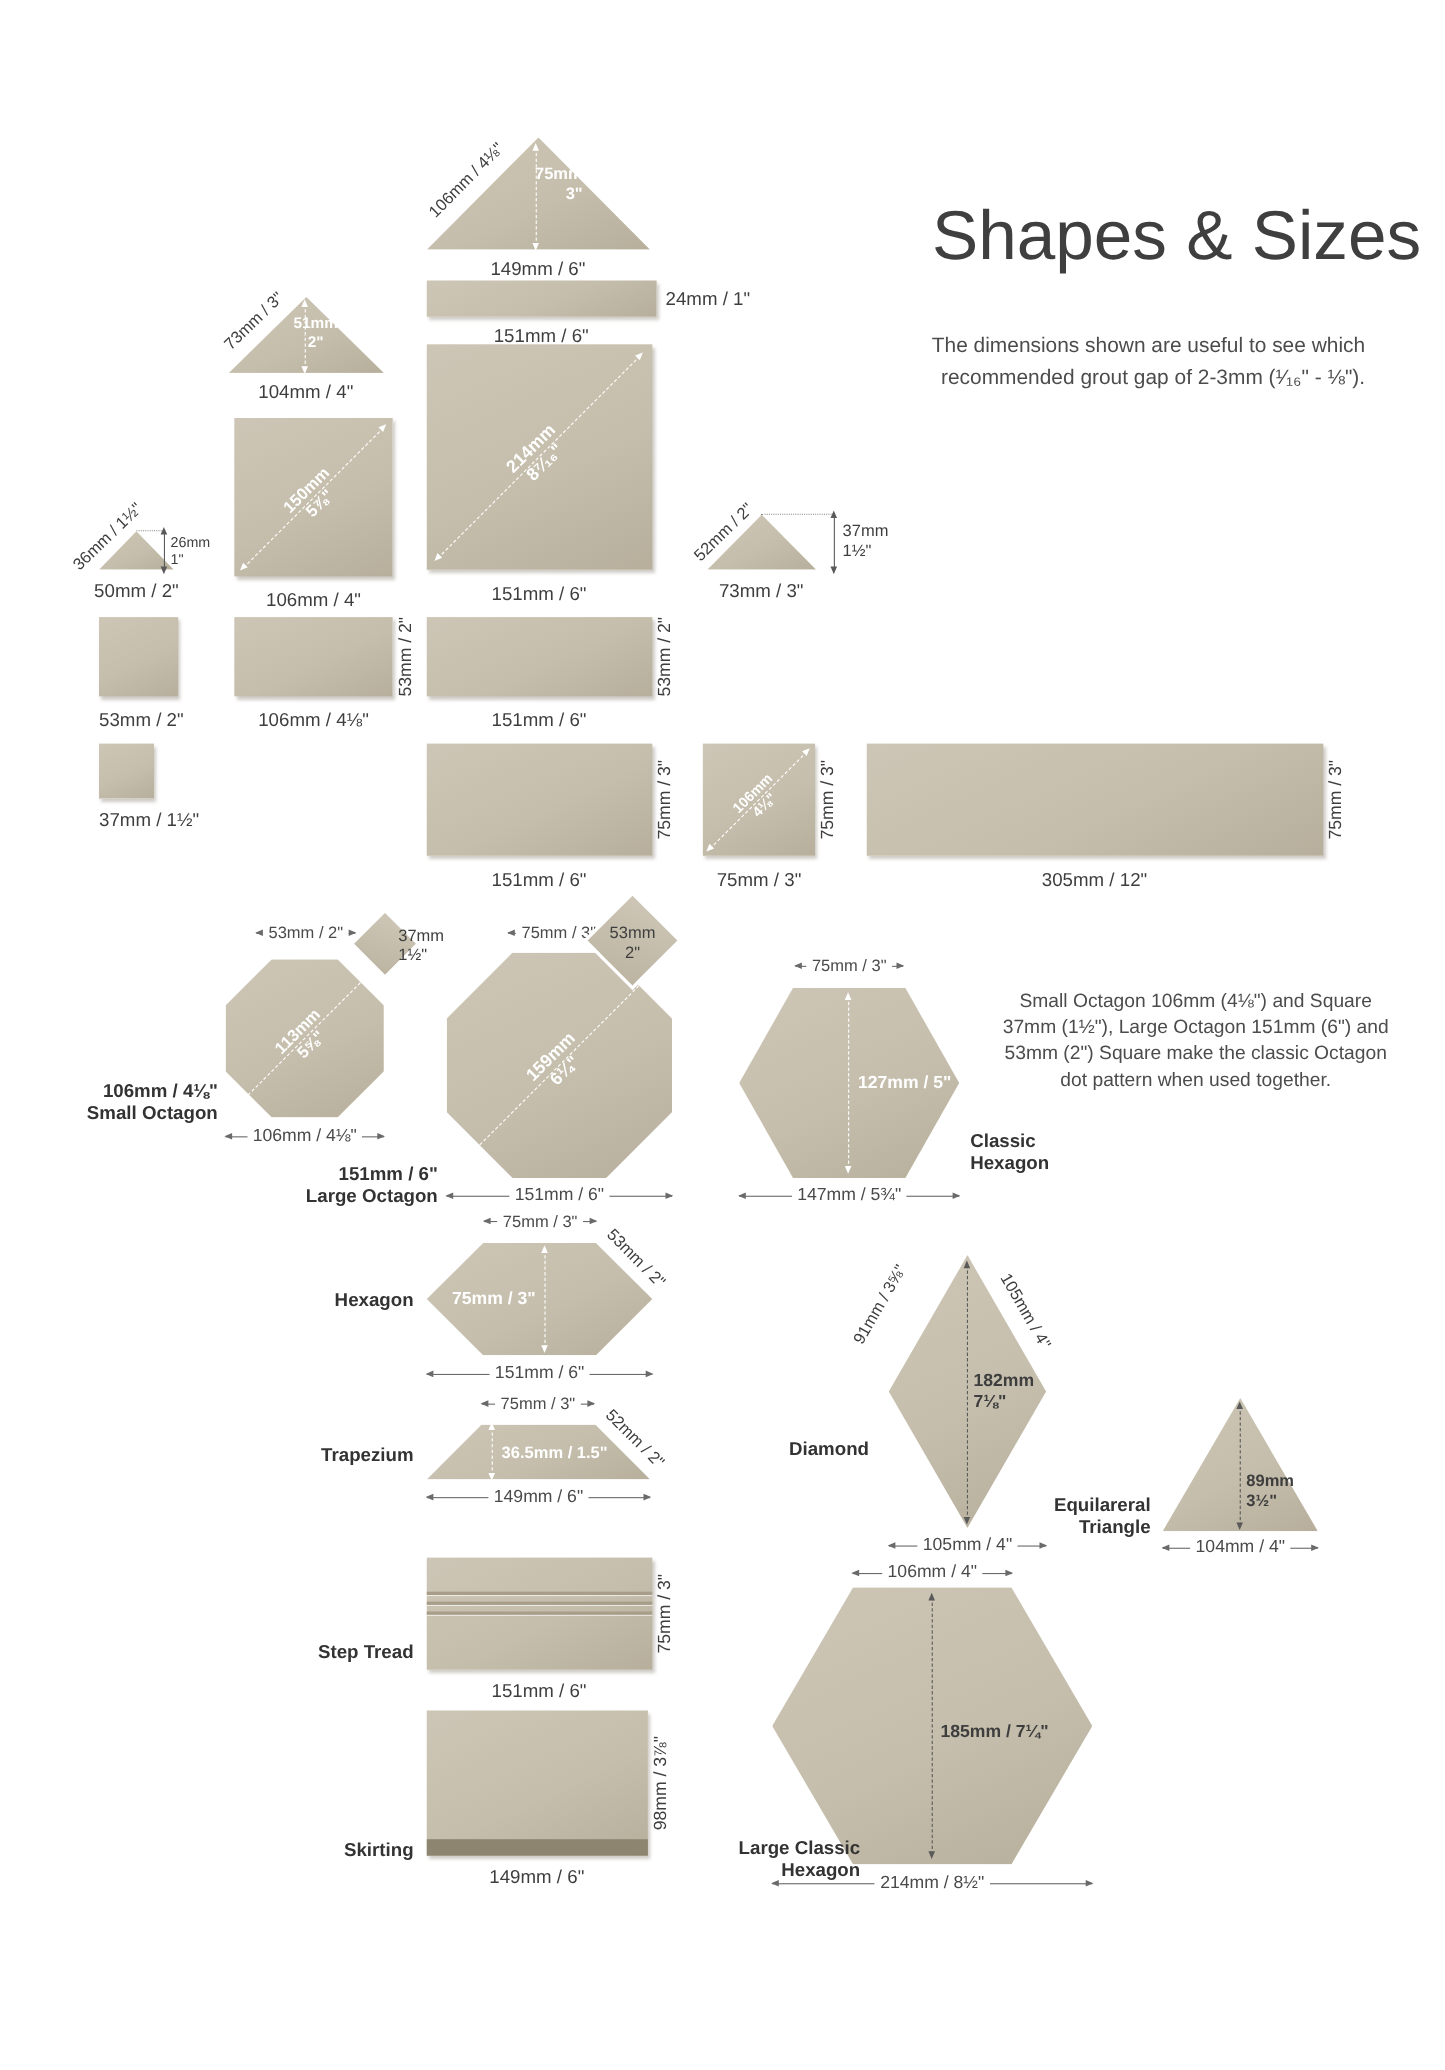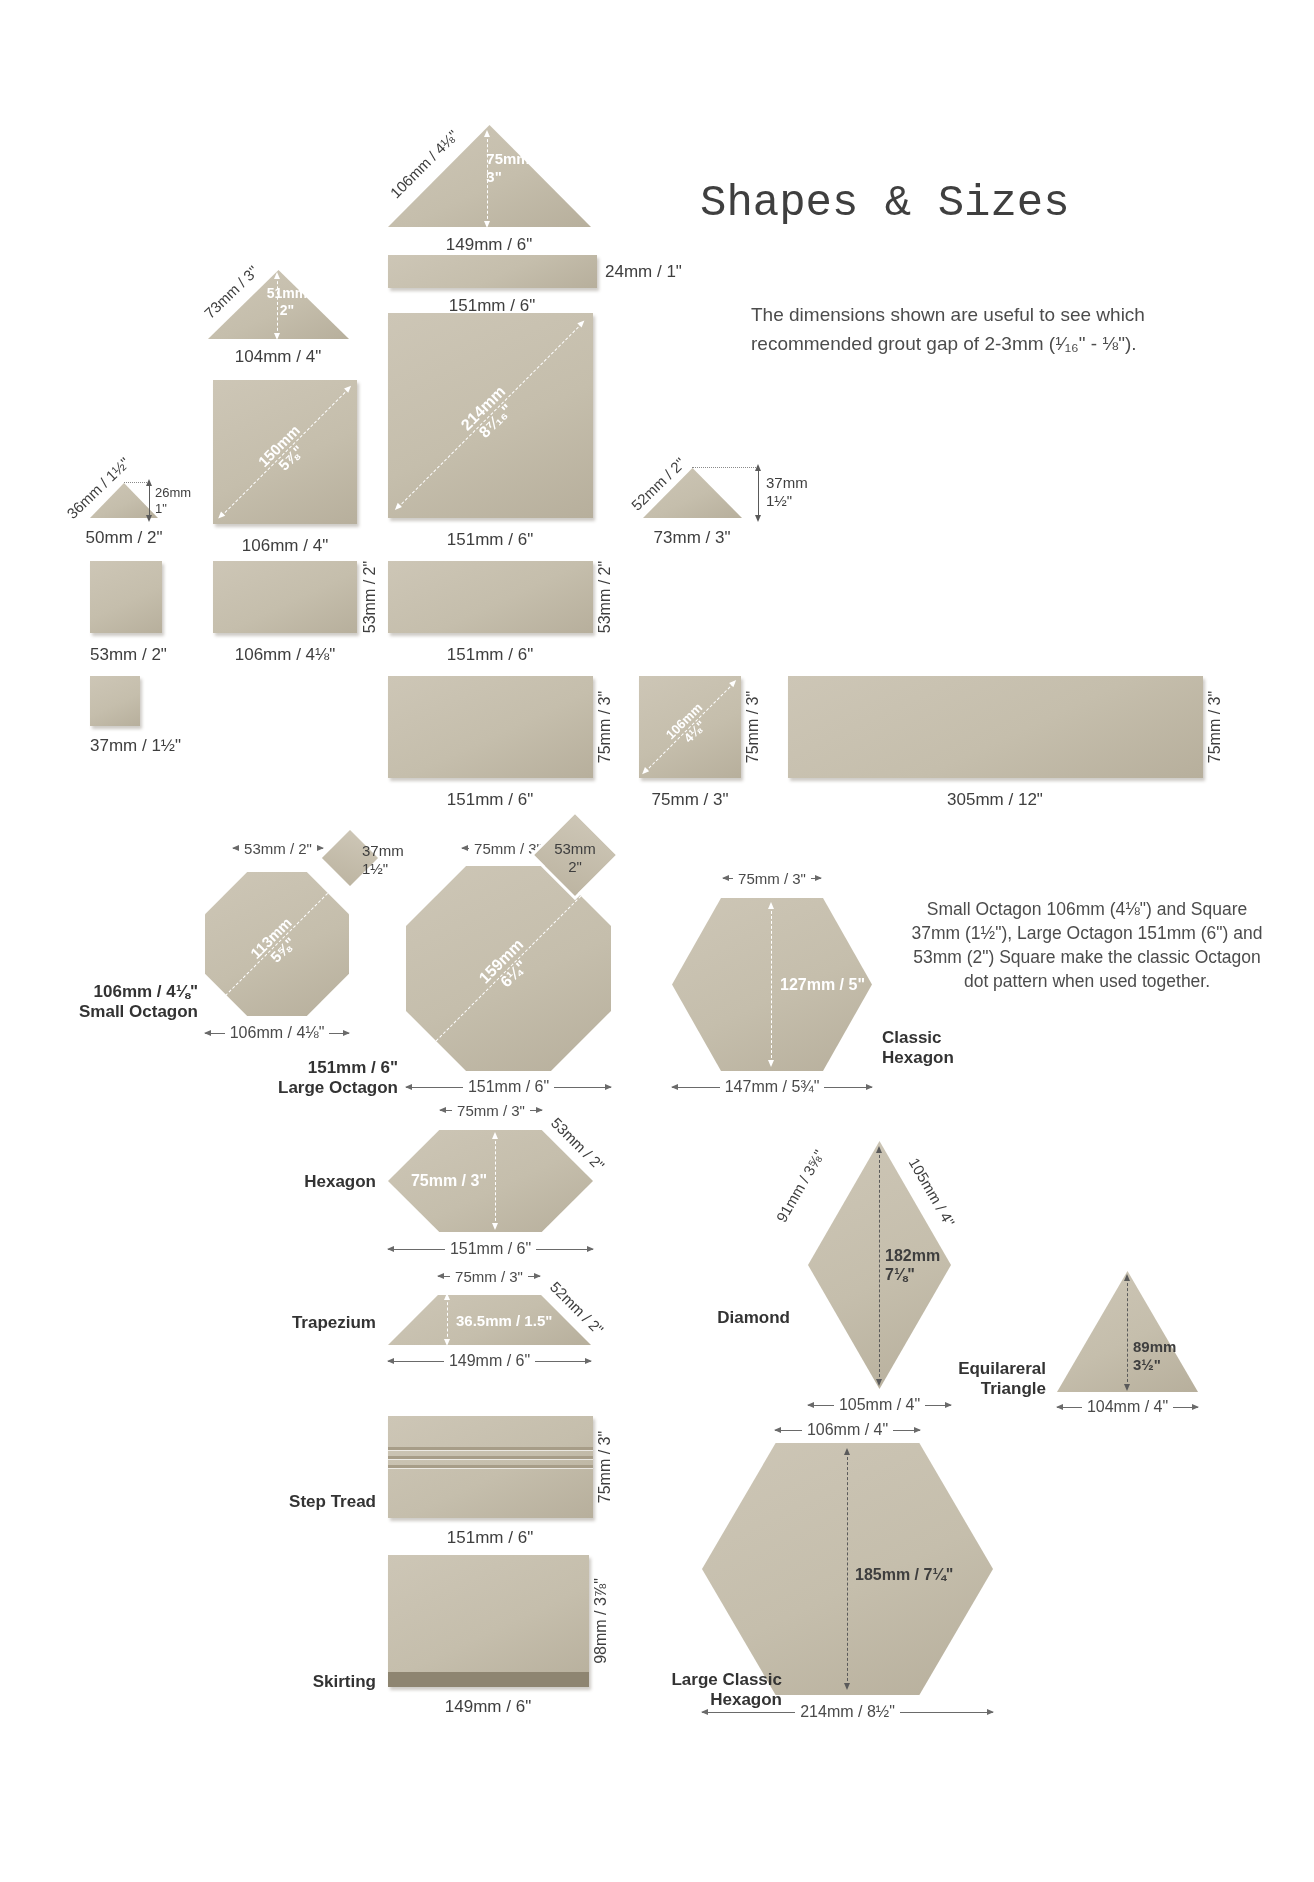--- a/index.html
+++ b/index.html
@@ -10,24 +10,24 @@
 .cx{transform:translateX(-50%);text-align:center;}
 .two span{display:block;line-height:1.2;}
 .vlbl{position:absolute;font-size:16px;color:#3e3e3e;white-space:nowrap;transform:translate(-50%,-50%) rotate(-90deg);}
 .rlbl{position:absolute;font-size:15px;color:#3e3e3e;white-space:nowrap;transform:translate(-50%,-50%) rotate(var(--a,-45deg));}
 .wlbl{position:absolute;color:#fff;font-weight:bold;font-size:15px;white-space:nowrap;}
 .dlbl{position:absolute;color:#fff;font-weight:bold;font-size:15px;white-space:nowrap;text-align:center;transform:translate(-50%,-50%) rotate(-45deg);}
 .dlbl span{display:block;line-height:1.15;}
 .cap{position:absolute;font-weight:bold;font-size:17px;color:#333;line-height:1.18;white-space:nowrap;}
 .cap span{display:block;}
 .tr{text-align:right;}
-.title{position:absolute;font-family:Liberation Mono, monospace;font-size:44px;color:#3f3f3f;text-align:left;white-space:nowrap;}
+.title{position:absolute;font-family:Liberation Sans, sans-serif;font-size:63px;color:#3f3f3f;text-align:right;white-space:nowrap;}
 .note{position:absolute;text-align:center;font-size:18px;line-height:25px;color:#4c4c4c;}
 .note div{white-space:nowrap;}
-.intro{position:absolute;text-align:left;font-size:19px;line-height:29px;color:#4c4c4c;}
+.intro{position:absolute;text-align:right;font-size:19px;line-height:29px;color:#4c4c4c;}
 .intro div{white-space:nowrap;}
 .dashv{position:absolute;width:0;border-left:1px dashed #fff;}
 .dashv::before{content:"";position:absolute;left:-4px;top:-7px;border:3.5px solid transparent;border-bottom:7px solid #fff;}
 .dashv::after{content:"";position:absolute;left:-4px;bottom:-7px;border:3.5px solid transparent;border-top:7px solid #fff;}
 .dashv.dark{border-left-color:#5a5a5a;}
 .dashv.dark::before{border-bottom-color:#5a5a5a;}
 .dashv.dark::after{border-top-color:#5a5a5a;}
 .dashv.solid{border-left-style:solid;}
 .dashd{position:absolute;height:0;border-top:1px dashed #fff;}
 .dashd::before{content:"";position:absolute;left:-7px;top:-4px;border:3.5px solid transparent;border-right:7px solid #fff;}
@@ -46,21 +46,21 @@
 <body>
 
 <div class="title" style="left:700px;top:178px;width:592px;">Shapes &amp; Sizes</div>
 <div class="intro" style="left:751px;top:300px;width:490px;">
   <div>The dimensions shown are useful to see which</div>
   <div>recommended grout gap of 2-3mm (¹⁄₁₆" - ⅛").</div>
 </div>
 
 <div class="tile" style="left:388px;top:125px;width:203px;height:102px;clip-path:polygon(50% 0,100% 100%,0 100%);"></div>
 <div class="dashv" style="left:487px;top:134px;height:90px;"></div>
-<div class="wlbl two" style="left:508px;top:150px;transform:translateX(-50%);text-align:left;">
+<div class="wlbl two" style="left:508px;top:150px;transform:translateX(-50%);text-align:right;">
   <span>75mm</span>
   <span>3"</span>
 </div>
 <div class="rlbl" style="left:424px;top:164px;--a:-45deg;">106mm / 4⅛"</div>
 <div class="lbl cx" style="left:489px;top:235px;">149mm / 6"</div>
 
 <div class="tile" style="left:388px;top:255px;width:209px;height:33px;"></div>
 <div class="lbl" style="left:605px;top:262px;">24mm / 1"</div>
 <div class="lbl cx" style="left:492px;top:296px;">151mm / 6"</div>
 

